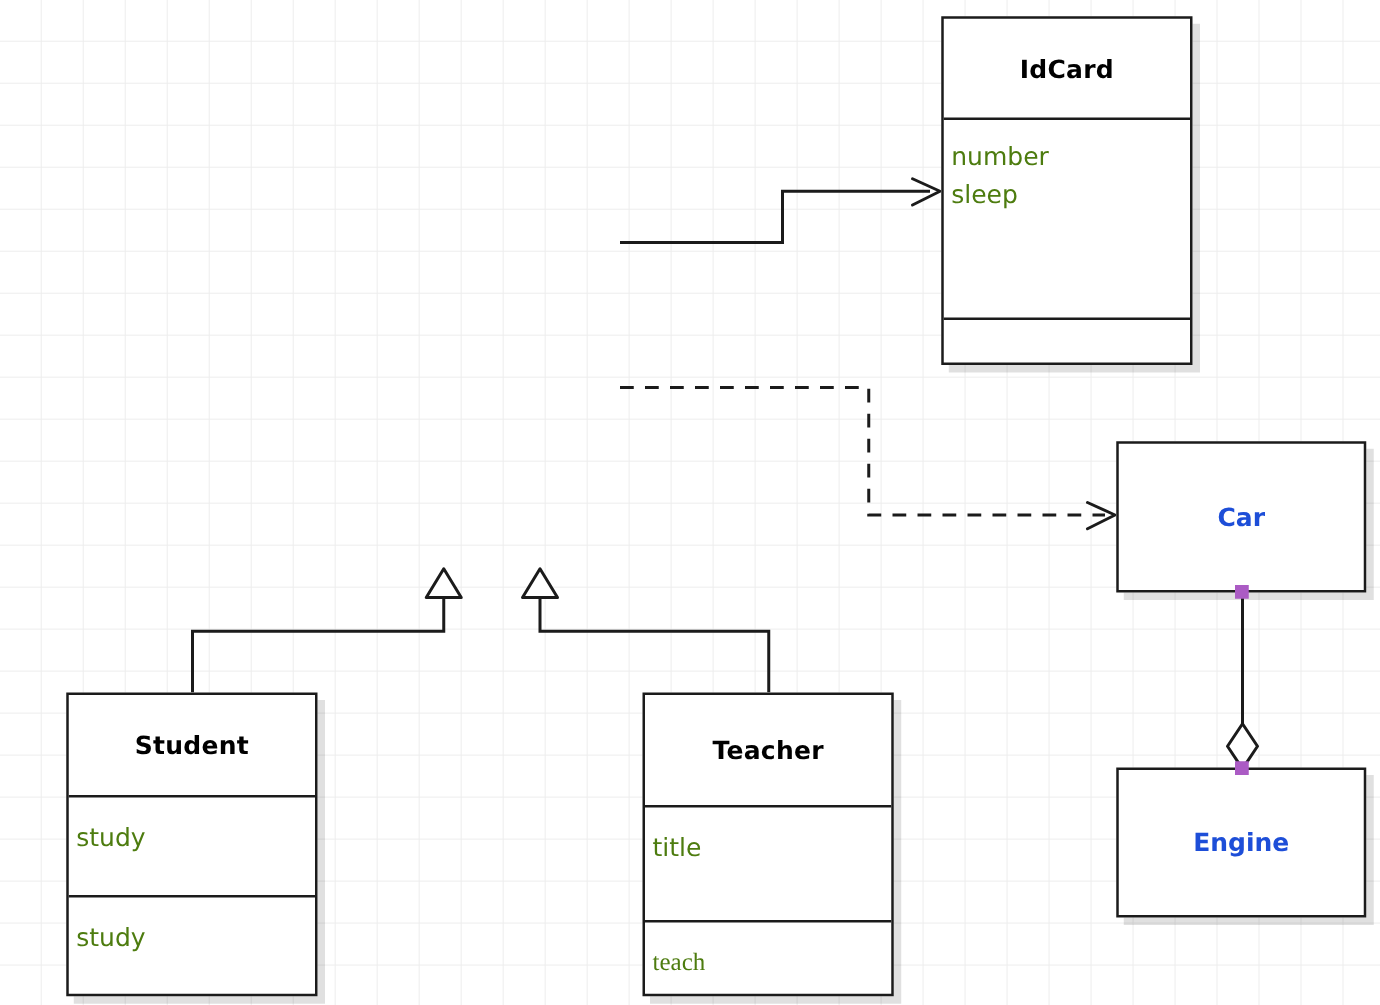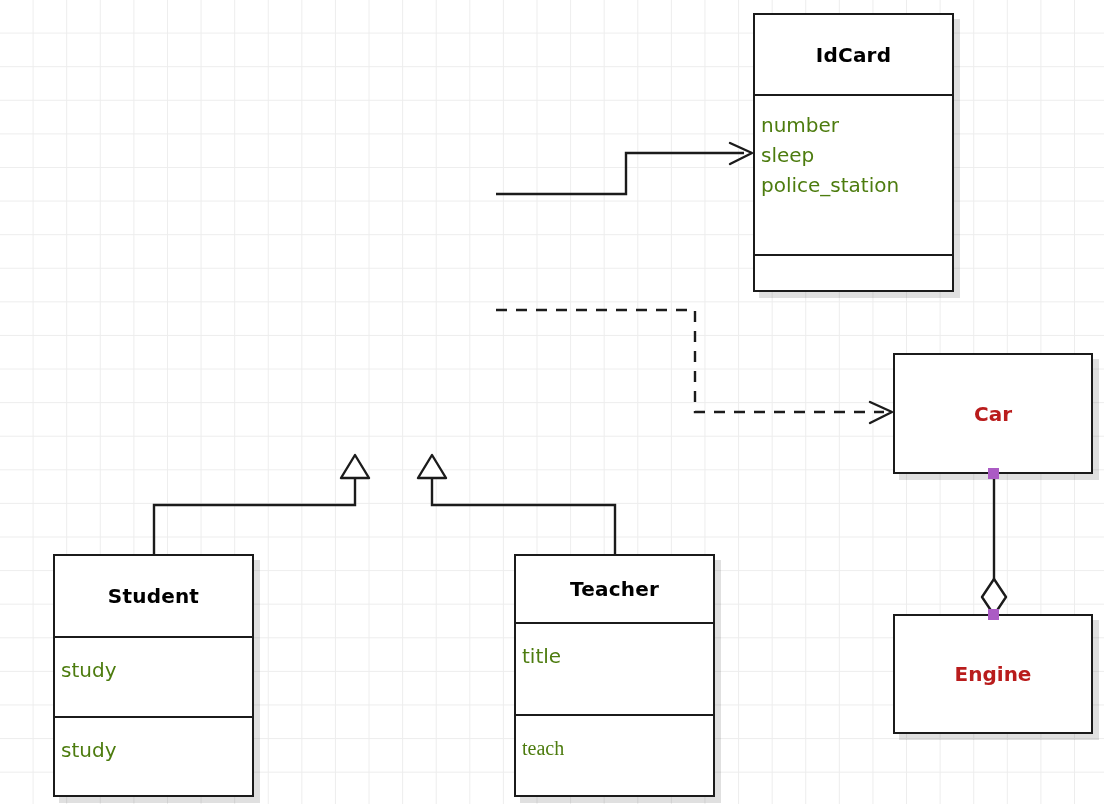--- a/index.html
+++ b/index.html
@@ -61,21 +61,21 @@
   }
   .uml-members.center-one {
     padding-top: 17px;
   }
   .uml-simple {
     display: flex;
     align-items: center;
     justify-content: center;
     font-weight: bold;
     font-size: 20px;
-    color: #b91c1c;
+    color: #1d4ed8;
   }
   .member-line {
     white-space: nowrap;
   }
   
   .handle {
     position: absolute;
     width: 11px;
     height: 11px;
     background: #ab5bc4;
@@ -113,37 +113,36 @@
       <polygon points="994,579 1006,597 994,615 982,597" fill="#ffffff" stroke="#1b1b1b" stroke-width="2.4" stroke-linejoin="round"></polygon>
     </g>
   </svg>
 
 
   <div class="uml-class" style="left:753px; top:13px; width:201px; height:279px;">
     <div class="uml-compartment uml-title" style="height:79px;">IdCard</div>
     <div class="uml-compartment uml-members" style="height:160px;">
       <div class="member-line">number</div>
       <div class="member-line">sleep</div>
-      <div class="member-line">police_station</div>
     </div>
     <div class="uml-compartment uml-members" style="flex:1 1 auto;"></div>
   </div>
 
   <div class="uml-class" style="left:53px; top:554px; width:201px; height:243px;">
     <div class="uml-compartment uml-title" style="height:80px;">Student</div>
     <div class="uml-compartment uml-members center-one" style="height:80px;">
       <div class="member-line">study</div>
     </div>
     <div class="uml-compartment uml-members center-one" style="flex:1 1 auto;">
       <div class="member-line">study</div>
     </div>
   </div>
 
   <div class="uml-class" style="left:514px; top:554px; width:201px; height:243px;">
-    <div class="uml-compartment uml-title" style="height:66px;">Teacher</div>
+    <div class="uml-compartment uml-title" style="height:88px;">Teacher</div>
     <div class="uml-compartment uml-members center-one" style="height:92px;">
       <div class="member-line">title</div>
     </div>
     <div class="uml-compartment uml-members center-one" style="flex:1 1 auto;font-family:Liberation Serif, serif;">
       <div class="member-line">teach</div>
     </div>
   </div>
 
   <div class="uml-class" style="left:893px; top:353px; width:200px; height:121px;">
     <div class="uml-compartment uml-simple" style="flex:1 1 auto;">Car</div>

